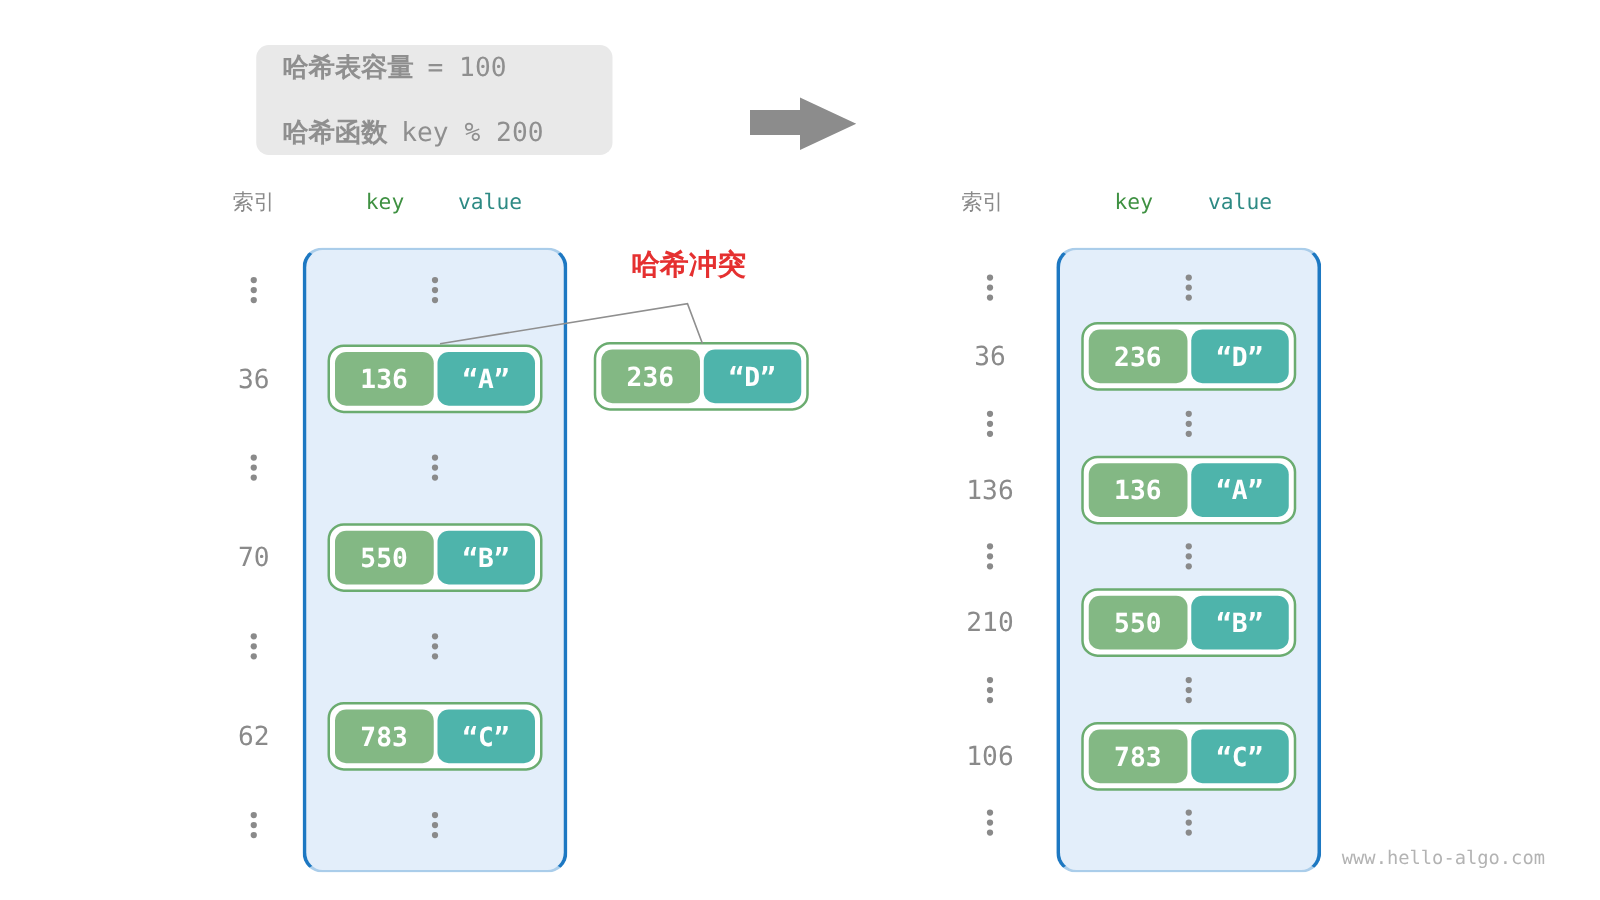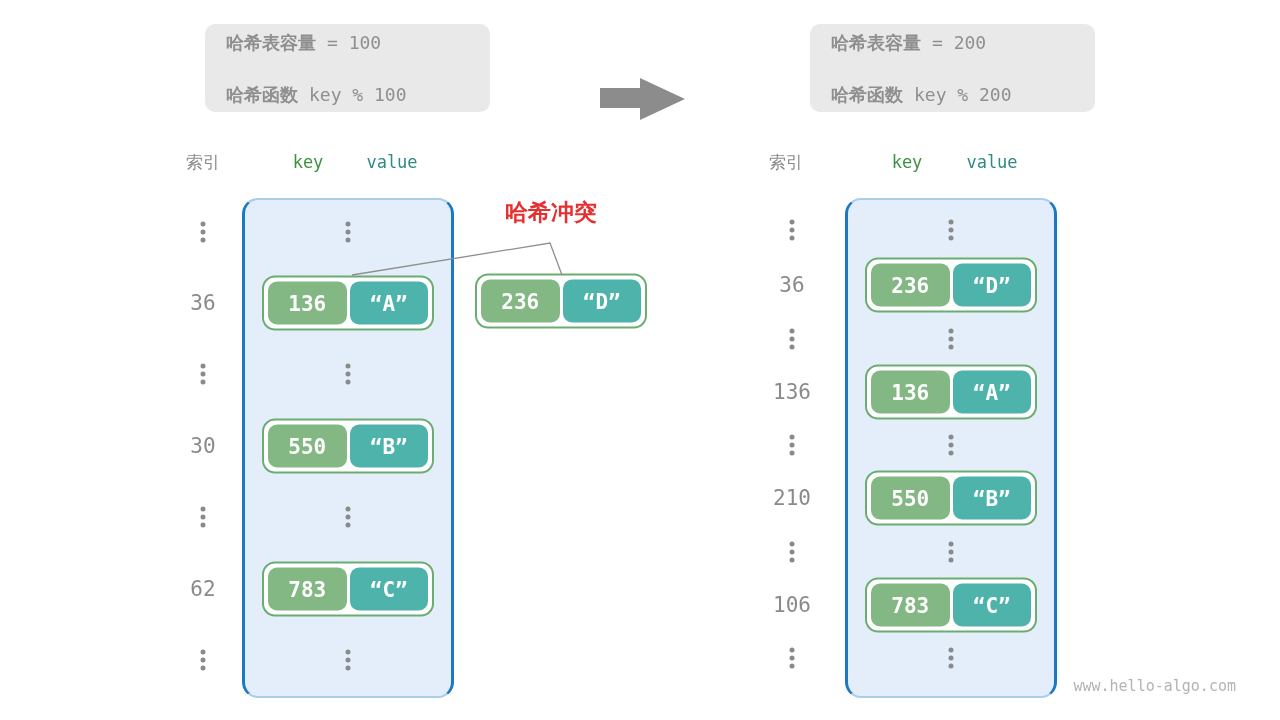--- a/index.html
+++ b/index.html
@@ -2,24 +2,24 @@
 <html style="--accent-blue: #1d78c2; --table-bg: #e3eefa; --table-edge-light: #aacdea; --pair-border: #6bac70; --key-green: #83b884; --value-teal: #4eb4ab; --key-text-green: #3f9142; --value-text-teal: #2e8a84; --text-gray: #8a8a8a; --info-bg: #e9e9e9; --info-text: #8f8f8f; --title-dark: #3b3b3b; --collision-red: #e53030; --arrow-gray: #8c8c8c; --connector-gray: #8f8f8f; --watermark-gray: #b3b3b3;"><head>
 <meta charset="utf-8">
 <style>
   html,body{margin:0;padding:0;background:#ffffff;}
   .canvas{
     position:relative;width:1280px;height:720px;background:#ffffff;overflow:hidden;
     font-family:"DejaVu Sans Mono","Liberation Mono",monospace;
   }
   
   .infobox{
-    position:absolute;top:24px;width:285px;height:88px;box-sizing:border-box;
+    position:absolute;top:36px;width:285px;height:88px;box-sizing:border-box;
     background:var(--info-bg);border-radius:10px;
     display:flex;flex-direction:column;justify-content:center;padding:0 21px;
-    color:var(--info-text);font-size:18px;line-height:35px;white-space:nowrap;gap:17px;
+    color:var(--info-text);font-size:21px;line-height:35px;white-space:nowrap;gap:17px;
   }
   .infobox .lbl{font-family:"DejaVu Sans","Liberation Sans",sans-serif;font-weight:700;}
   .infobox .code{font-family:"DejaVu Sans Mono","Liberation Mono",monospace;margin-left:11px;}
   
   .expand-title{
     position:absolute;left:638px;top:47px;transform:translate(-50%,-50%);
     font-family:"DejaVu Sans","Liberation Sans",sans-serif;
     font-weight:700;font-size:23px;color:var(--title-dark);white-space:nowrap;letter-spacing:1px;
   }
   
@@ -67,28 +67,24 @@
     position:absolute;right:44px;top:677px;font-size:15px;color:var(--watermark-gray);white-space:nowrap;
   }
 </style>
 </head>
 <body>
 
 <div class="canvas">
 
   <div class="infobox" style="left:205px">
     <div><span class="lbl">哈希表容量</span><span class="code">= 100</span></div>
-    <div><span class="lbl">哈希函数</span><span class="code">key % 100</span></div>
-  </div>
-
-
-  <div class="infobox" style="left:810px">
-    <div><span class="lbl">哈希表容量</span><span class="code">= 200</span></div>
     <div><span class="lbl">哈希函数</span><span class="code">key % 200</span></div>
   </div>
+
+
 
   <span class="hdr hdr-index" style="left:203px;top:162px">索引</span>
   <span class="hdr hdr-key" style="left:308px;top:162px">key</span>
   <span class="hdr hdr-value" style="left:392px;top:162px">value</span>
 
   <span class="hdr hdr-index" style="left:786px;top:162px">索引</span>
   <span class="hdr hdr-key" style="left:907px;top:162px">key</span>
   <span class="hdr hdr-value" style="left:992px;top:162px">value</span>
 
   <div class="htable" style="left:242px"></div>
@@ -97,21 +93,21 @@
       <i></i>
       <i></i>
       <i></i>
     </div>
   <span class="idx" style="left:203px;top:303px">36</span>
   <div class="vdots" style="left:203px;top:374px">
       <i></i>
       <i></i>
       <i></i>
     </div>
-  <span class="idx" style="left:203px;top:446px">30</span>
+  <span class="idx" style="left:203px;top:446px">70</span>
   <div class="vdots" style="left:203px;top:517px">
       <i></i>
       <i></i>
       <i></i>
     </div>
   <span class="idx" style="left:203px;top:589px">62</span>
   <div class="vdots" style="left:203px;top:660px">
       <i></i>
       <i></i>
       <i></i>

